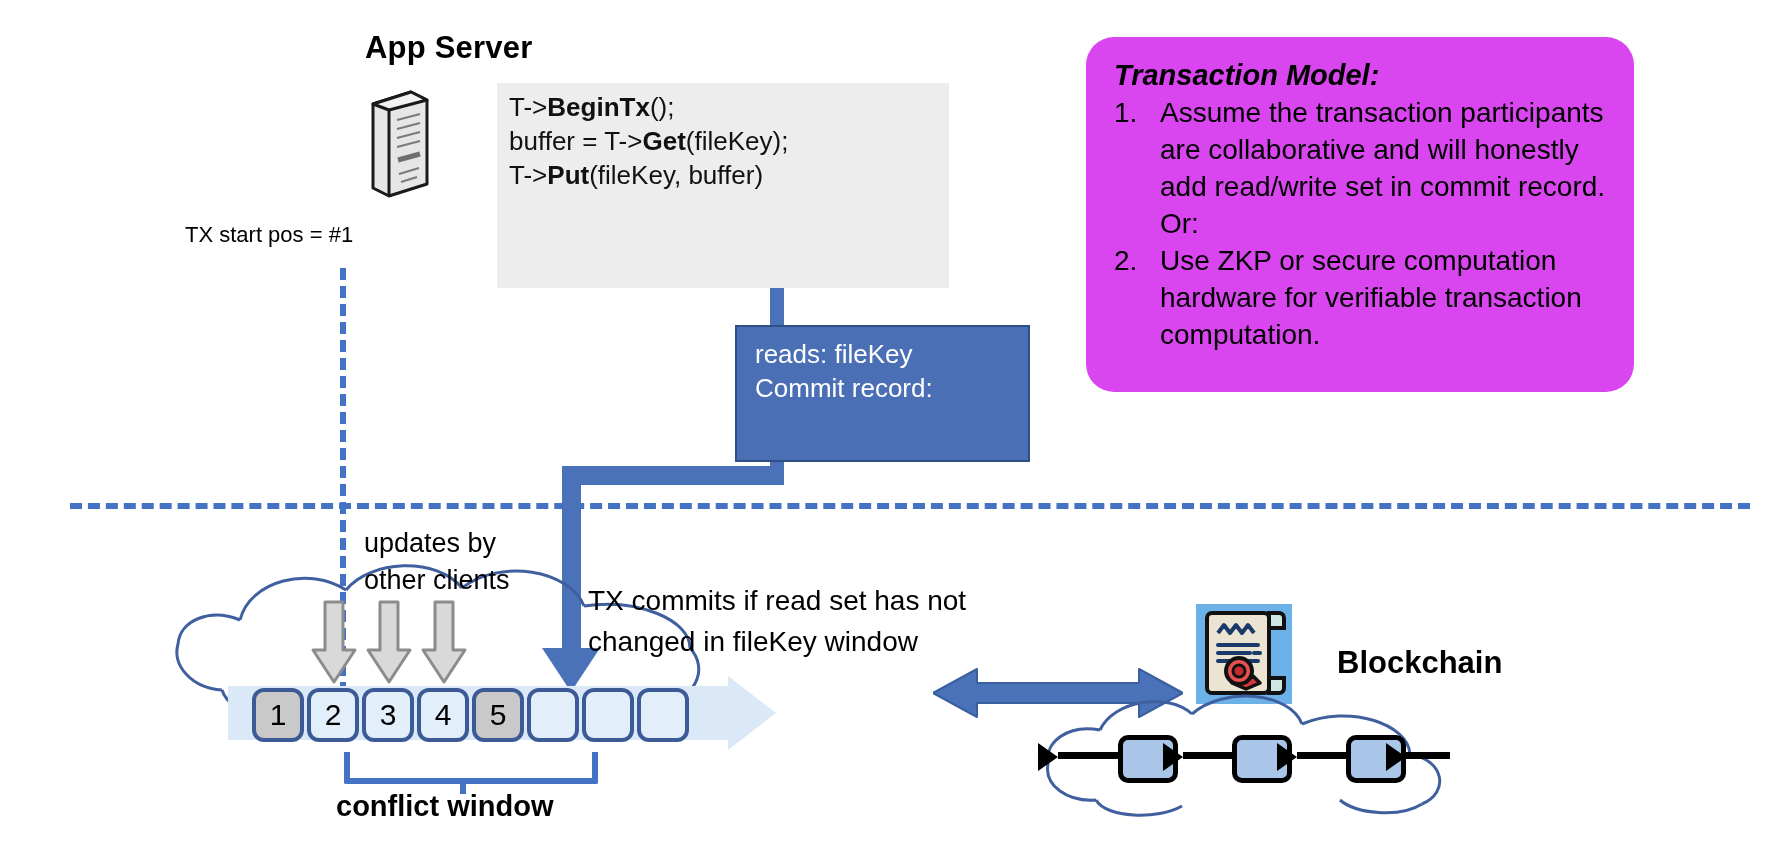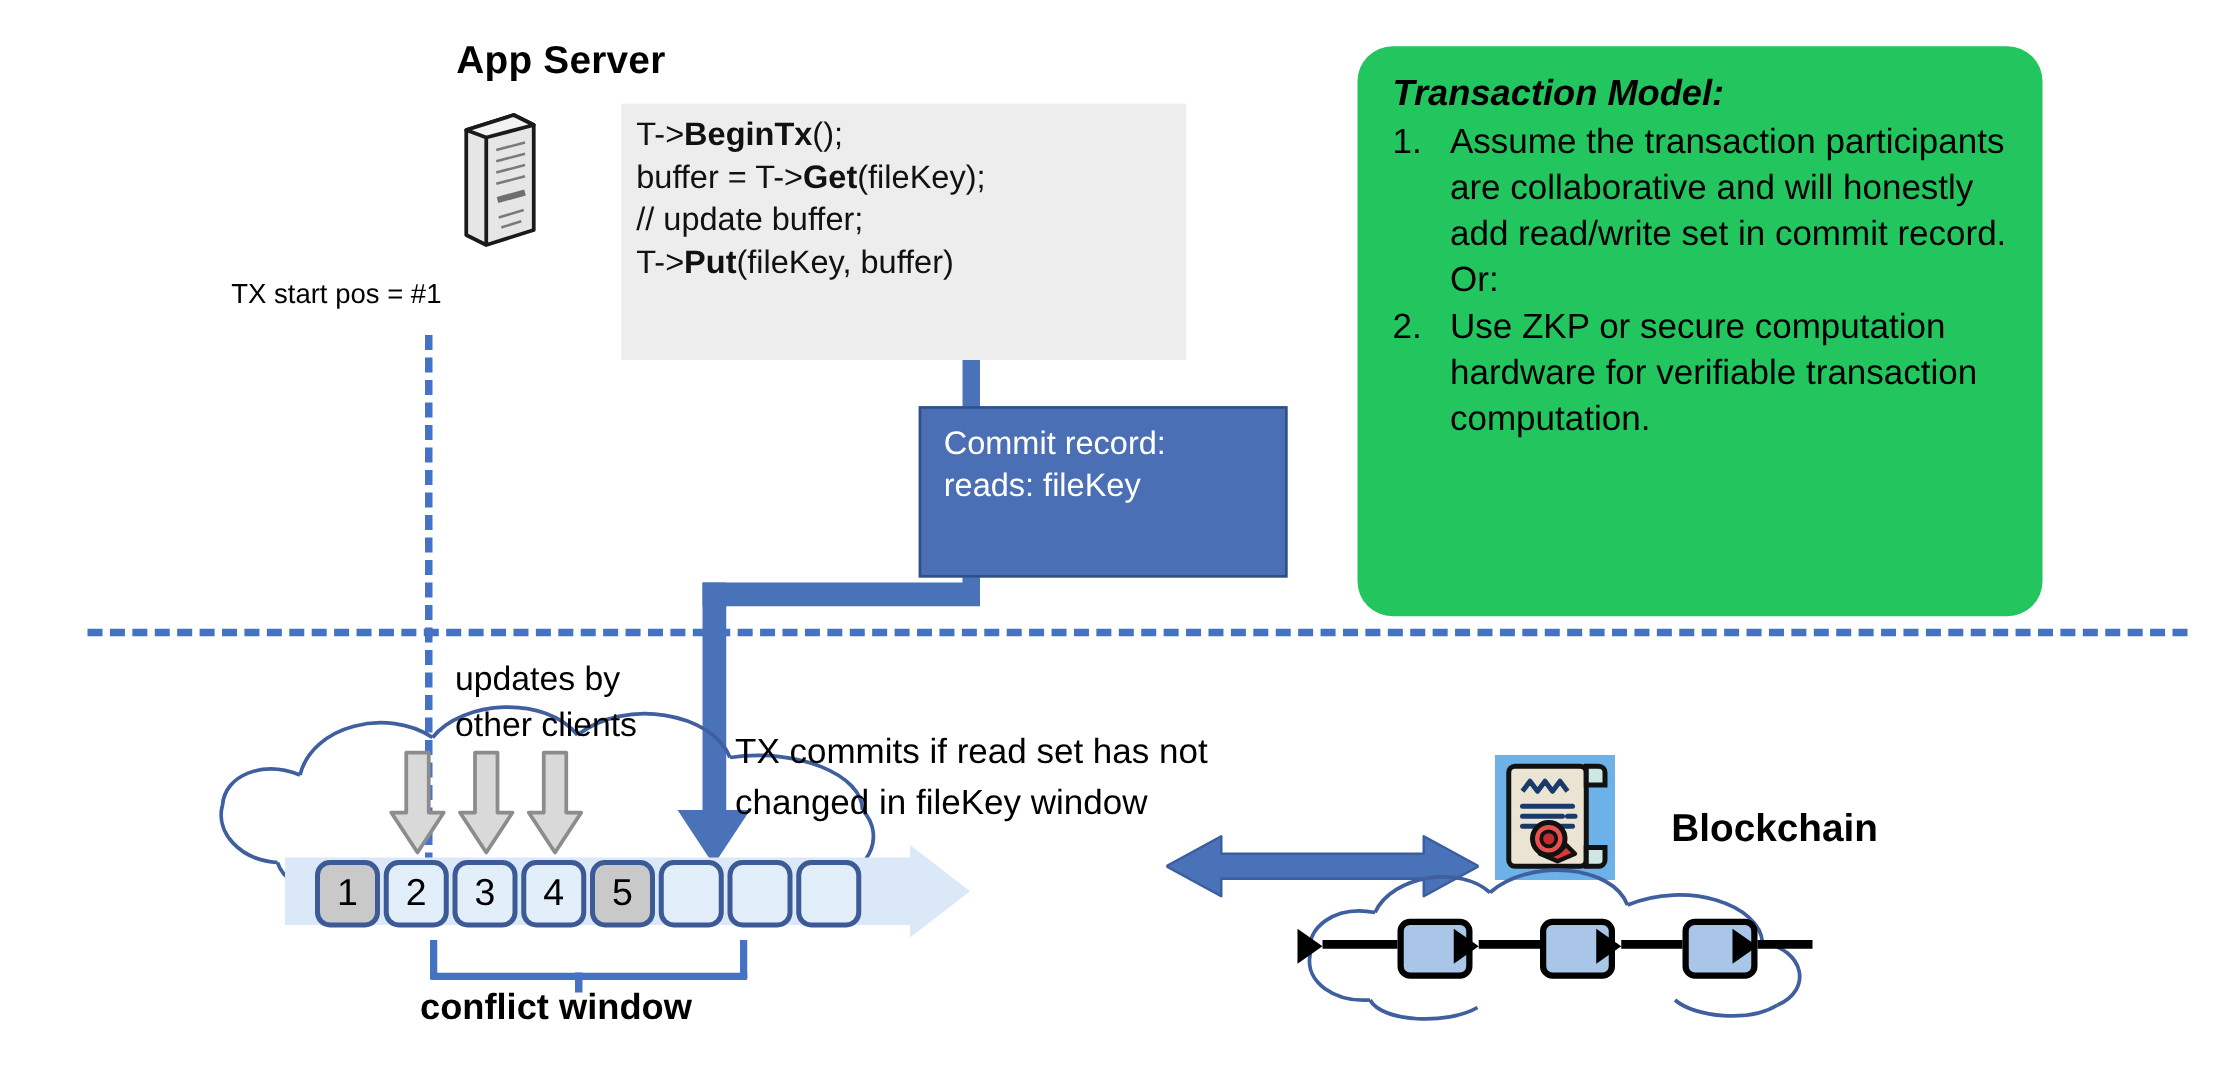--- a/index.html
+++ b/index.html
@@ -35,21 +35,21 @@
   
   #conn-vert{left:770px;top:288px;width:14px;height:190px;background:#4a72b8;}
   
   #elbow-down{left:562px;top:466px;width:19px;height:205px;background:#4a72b8;}
   #elbow-top{left:562px;top:466px;width:222px;height:19px;background:#4a72b8;}
   #elbow-arrow{left:542px;top:648px;width:0;height:0;
       border-left:29px solid transparent;border-right:29px solid transparent;
       border-top:44px solid #4a72b8;}
 
   
-  #txmodel{left:1086px;top:37px;width:548px;height:456px;background:#22c55e;
+  #txmodel{left:1086px;top:37px;width:548px;height:355px;background:#d946ef;
       border-radius:28px;box-sizing:border-box;padding:22px 26px 0 28px;}
   #txmodel .tm-title{font-size:29px;font-style:italic;font-weight:bold;margin-bottom:2px;}
   #txmodel ol{margin:0;padding:0;list-style:none;}
   #txmodel li{display:flex;font-size:28px;line-height:37px;}
   #txmodel li .num{width:46px;flex:0 0 46px;}
   #txmodel li .txt{flex:1;}
 
   
   #updates-label{left:352px;top:525px;font-size:27px;line-height:37px;margin-left:12px;}
 
@@ -111,37 +111,36 @@
     <g stroke="#7a7a7a" stroke-width="2">
       <path d="M34 86 L54 80"></path>
         <path d="M36 94 L52 89"></path>
     </g>
   </svg>
 </div>
 
 <div class="abs" id="code-panel">
   <div class="line"><span>T-&gt;</span><b>BeginTx</b><span>();</span></div>
   <div class="line"><span>buffer = T-&gt;</span><b>Get</b><span>(fileKey);</span></div>
-  <div class="line"><span>// update buffer;</span><b></b><span></span></div>
   <div class="line"><span>T-&gt;</span><b>Put</b><span>(fileKey, buffer)</span></div>
 </div>
 
 <div class="abs" id="tx-start-label">TX start pos = #1</div>
 <div class="abs" id="tx-start-line"></div>
 
 <div class="abs" id="divider"></div>
 
 <div class="abs" id="conn-vert"></div>
 <div class="abs" id="elbow-top"></div>
 <div class="abs" id="elbow-down"></div>
 <div class="abs" id="elbow-arrow"></div>
 
 <div class="abs" id="commit-box">
+  <div class="cl">reads: fileKey</div>
   <div class="cl">Commit record:</div>
-  <div class="cl">reads: fileKey</div>
 </div>
 
 <div class="abs" id="txmodel">
   <div class="tm-title">Transaction Model:</div>
   <ol>
     <li>
       <span class="num">1.</span>
       <span class="txt">Assume the transaction participants are collaborative and will honestly add read/write set in commit record.  Or:</span>
     </li>
     <li>

